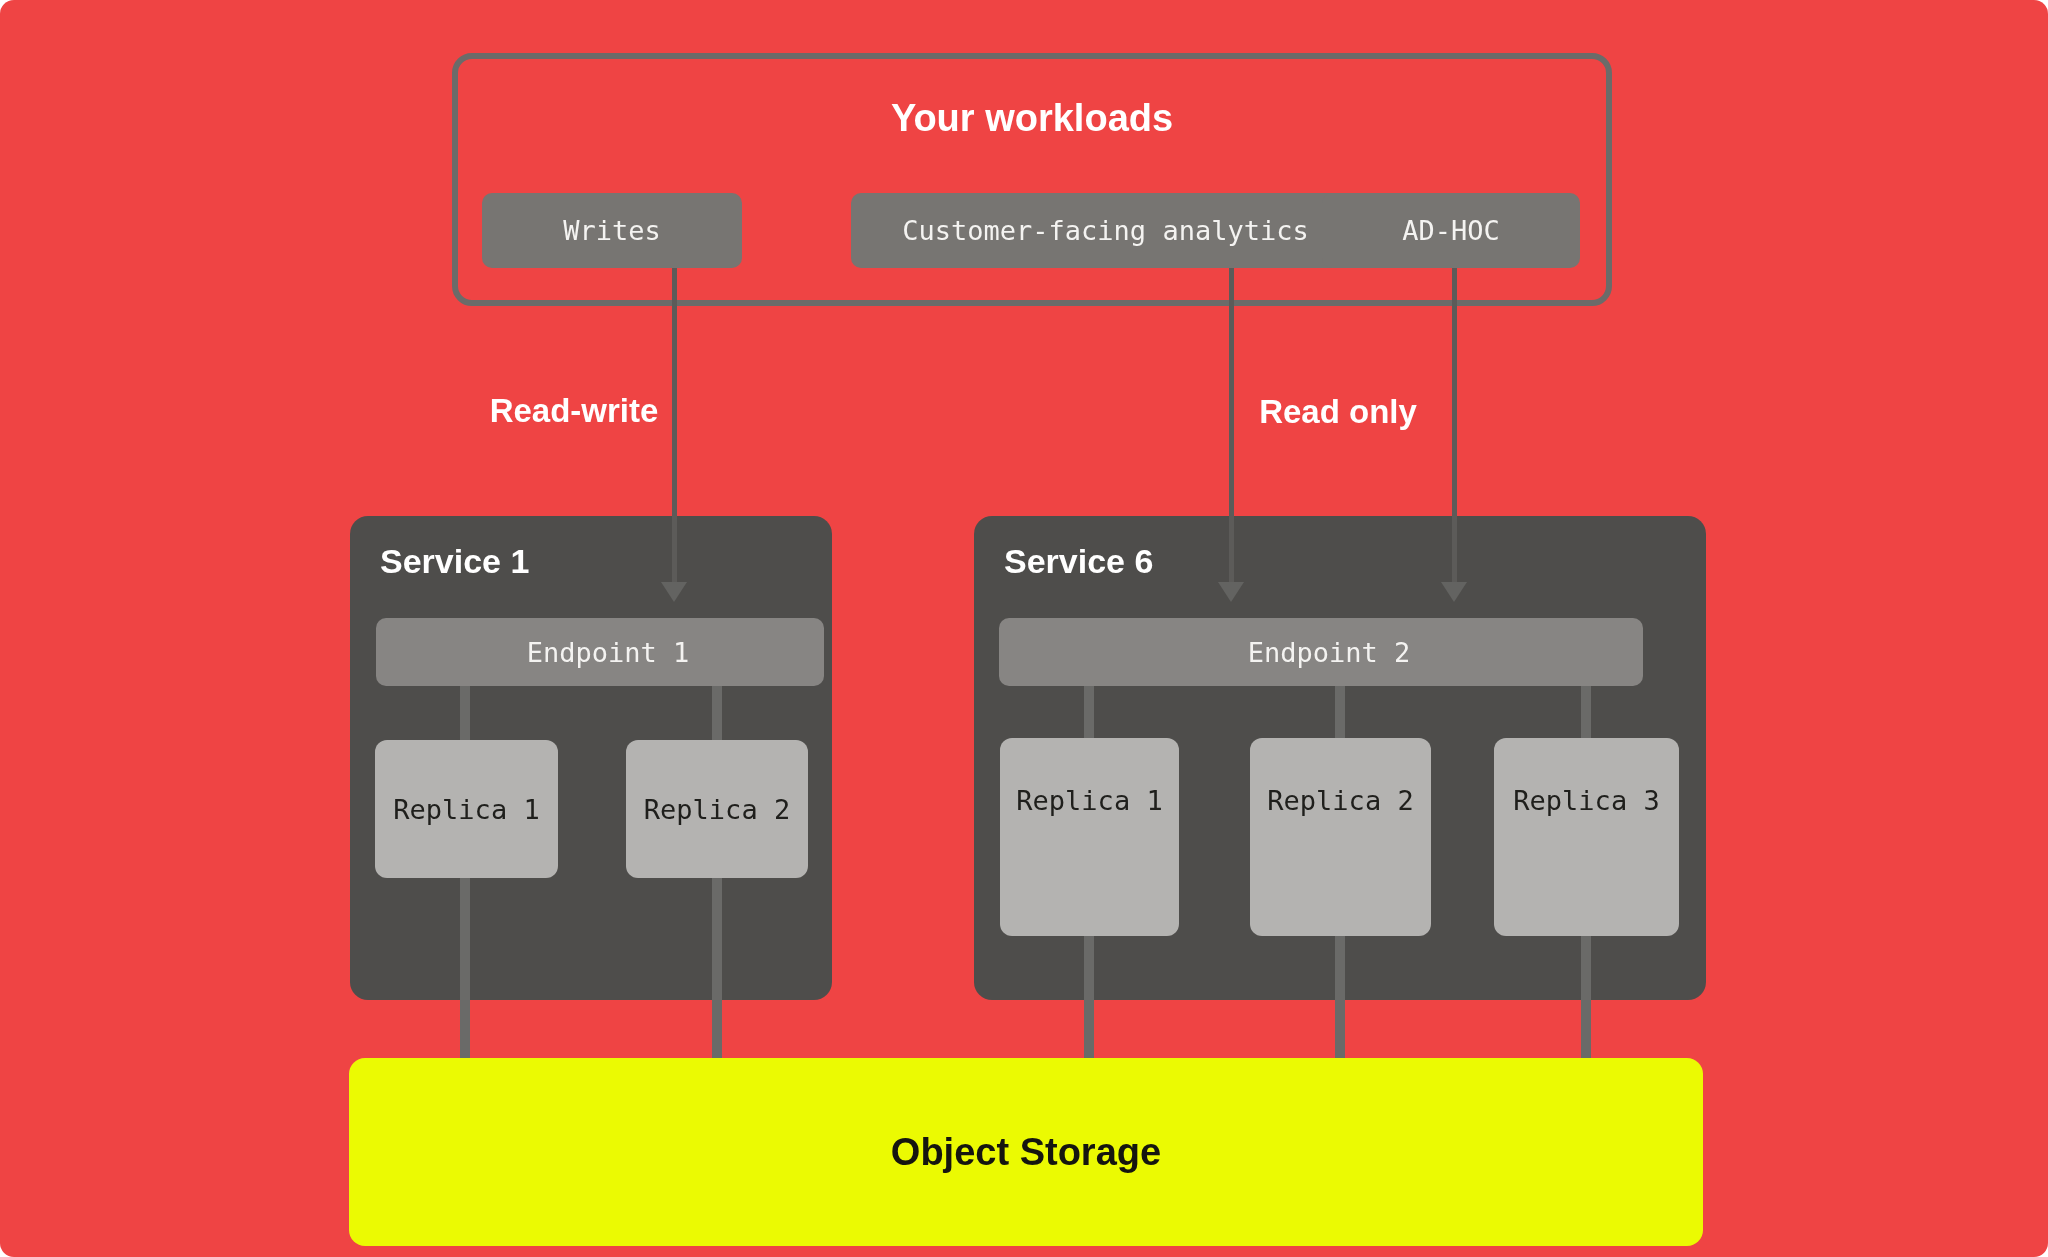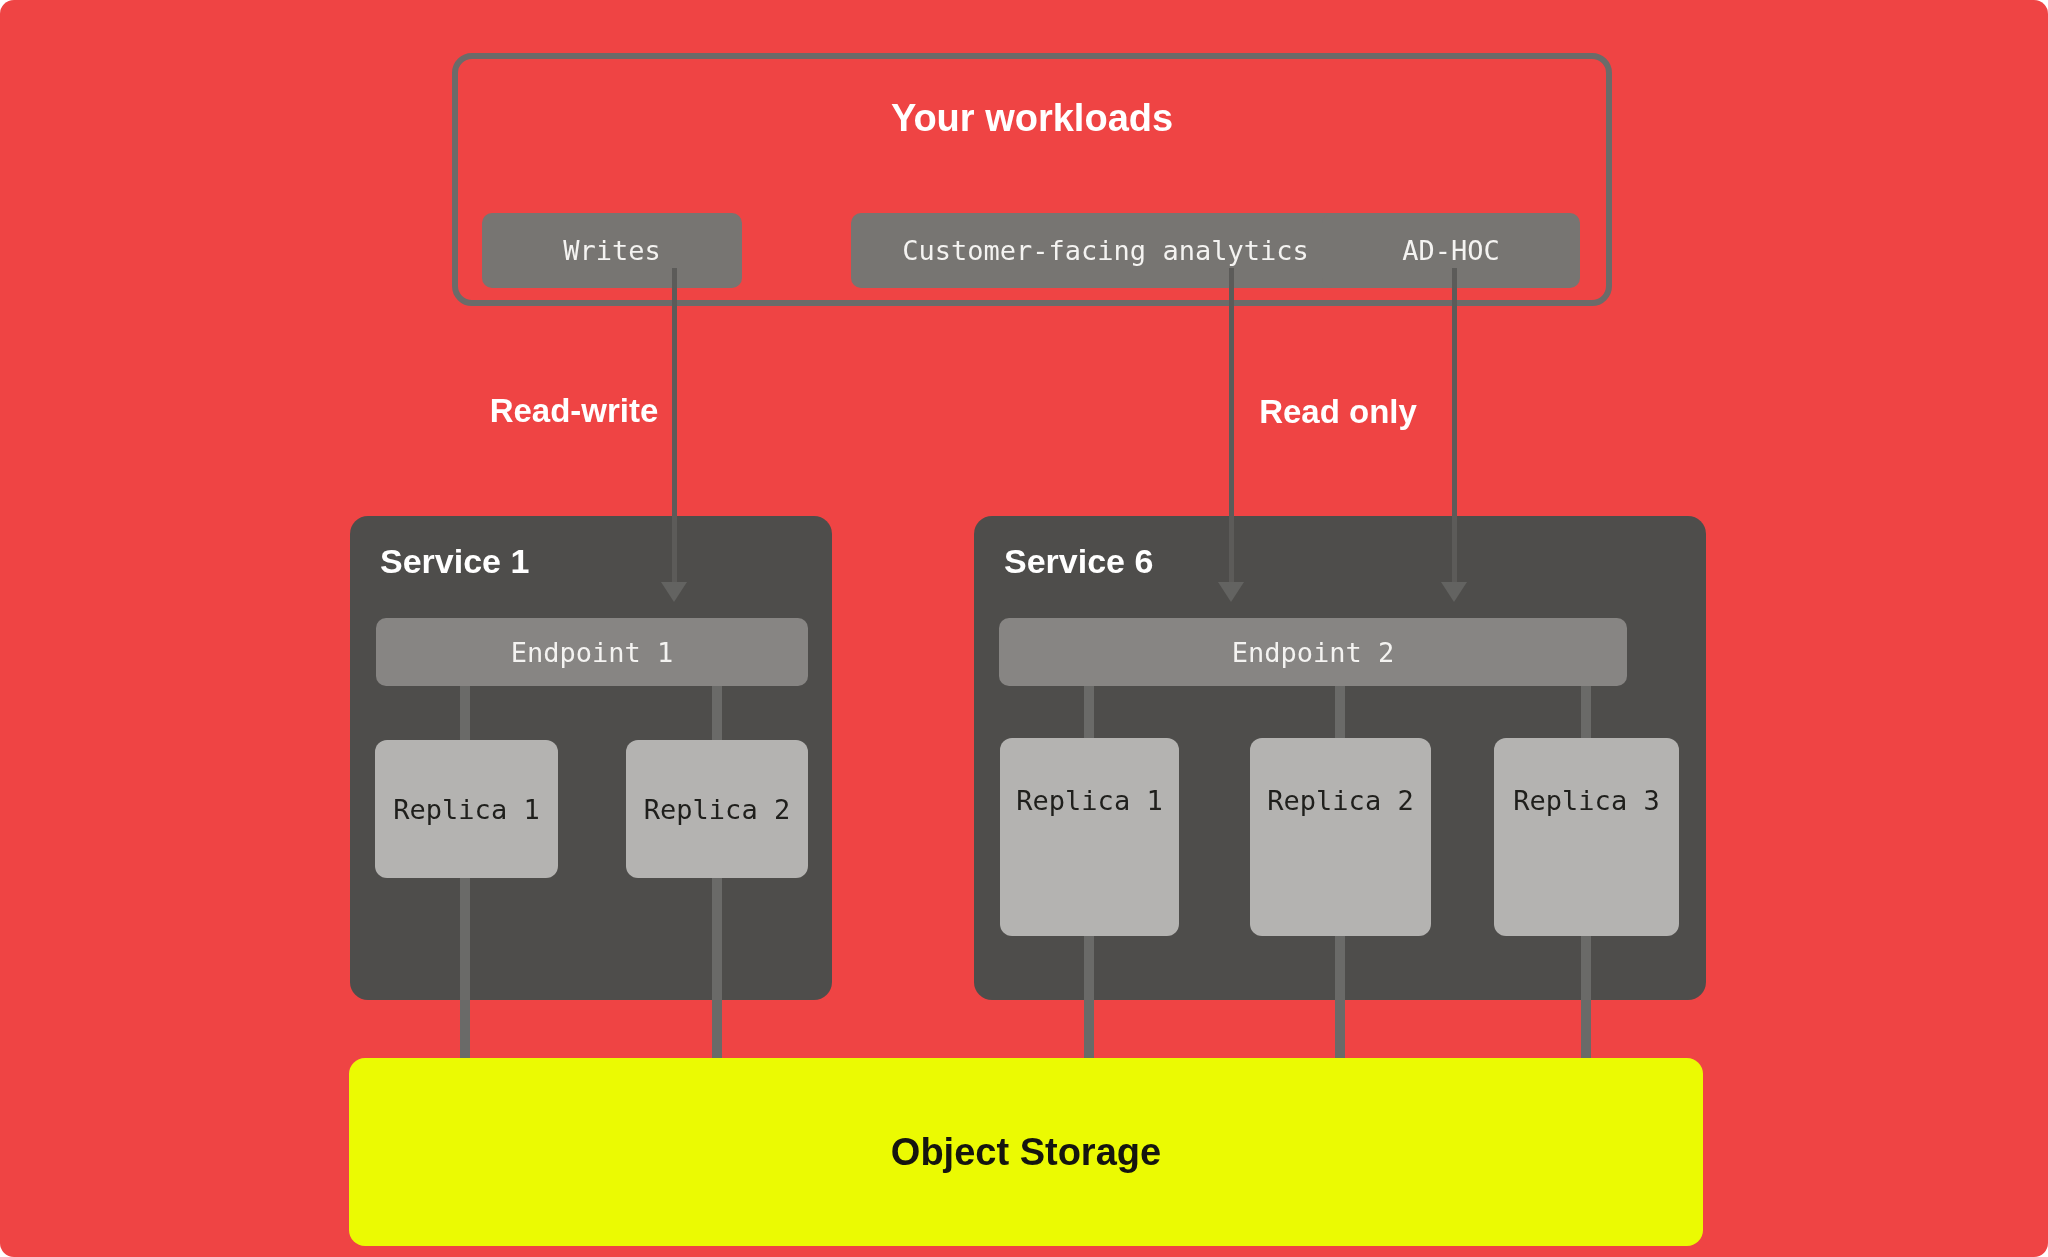--- a/index.html
+++ b/index.html
@@ -38,21 +38,20 @@
   .chip {
     top: 193px; height: 75px;
     background: #777572;
     border-radius: 10px;
     color: #F4F3F1;
     font-family: "DejaVu Sans Mono", monospace;
     font-size: 27px;
     display: flex;
     align-items: center;
     justify-content: center;
-    margin-top: 20px;
   }
   .chip-writes    { left: 482px;  width: 260px; }
   .chip-analytics { left: 851px;  width: 509px; }
   .chip-adhoc     { left: 1322px; width: 258px; }
 
   
   .aline {
     width: 5px; top: 268px; height: 314px;
     background: #5C5B59;
     z-index: 3;
@@ -93,20 +92,21 @@
     top: 618px; height: 68px;
     background: #878583;
     border-radius: 10px;
     color: #F4F3F1;
     font-family: "DejaVu Sans Mono", monospace;
     font-size: 27px;
     display: flex;
     align-items: center;
     justify-content: center;
     z-index: 2;
+    padding-left: 16px;
   }
   .endpoint-1 { left: 376px; width: 432px; }
   .endpoint-2 { left: 999px; width: 628px; }
 
   
   .vline {
     width: 10px; top: 684px; height: 374px;
     background: #6A6A68;
     z-index: 1;
   }

